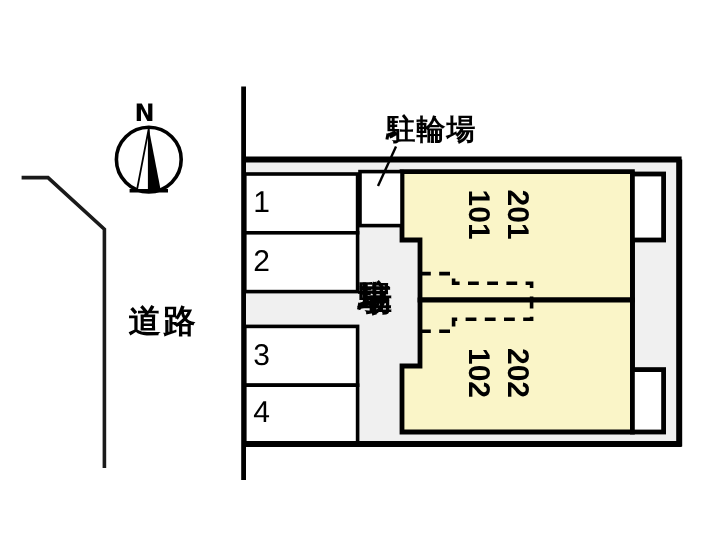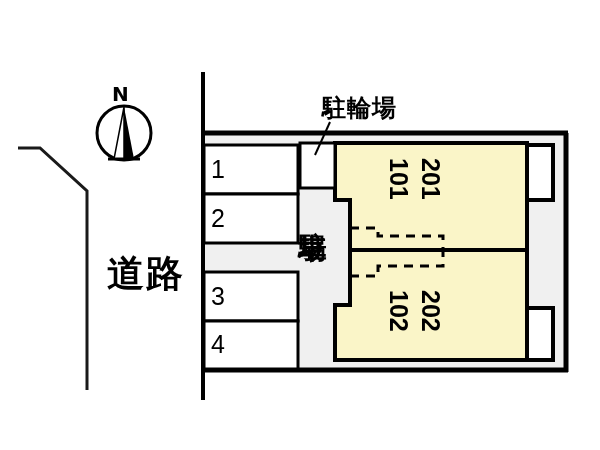--- a/index.html
+++ b/index.html
@@ -32,21 +32,21 @@
     line-height: 1;
   }
   .jp {
     font-family: "DejaVu Sans", "Liberation Sans", sans-serif;
     font-weight: bold;
   }
   
   #road-label {
     left: 107px;
     top: 255px;
-    font-size: 37px;
+    font-size: 27px;
     letter-spacing: 2px;
   }
   
   #bike-label {
     left: 298px;
     top: 96px;
     font-size: 24px;
     letter-spacing: 1px;
     margin-left: 24px;
   }

